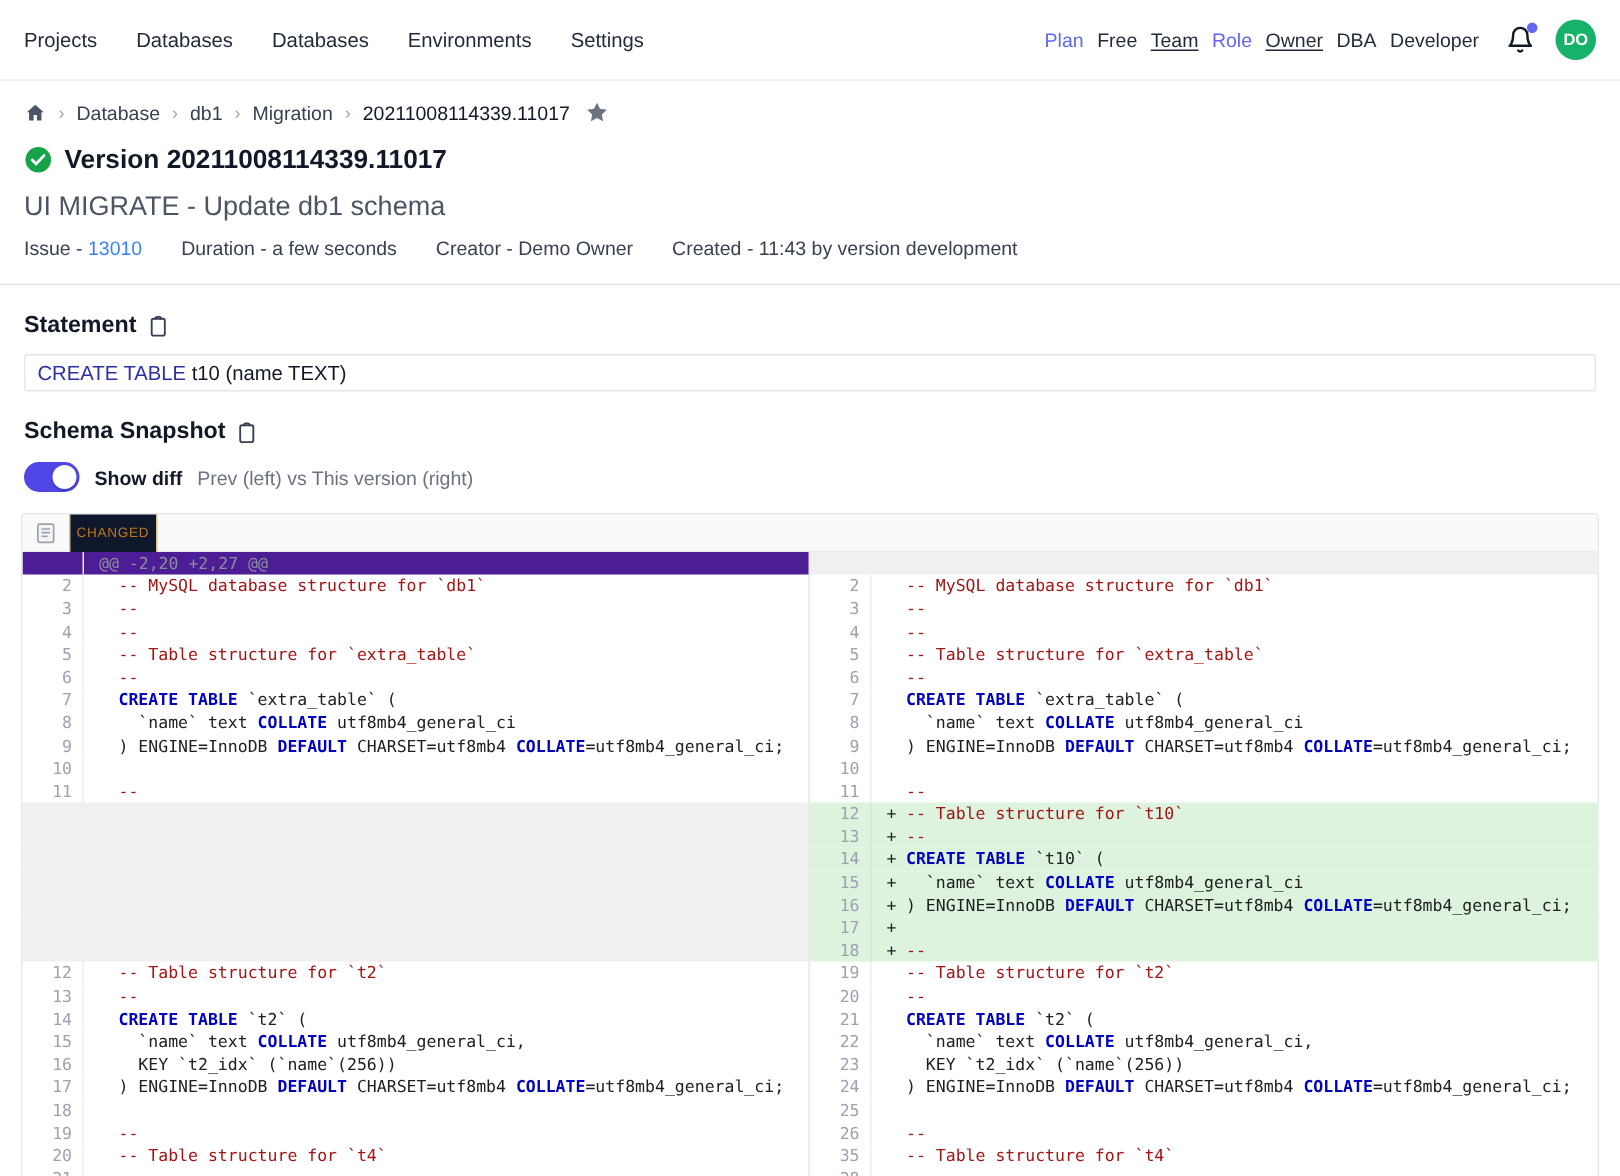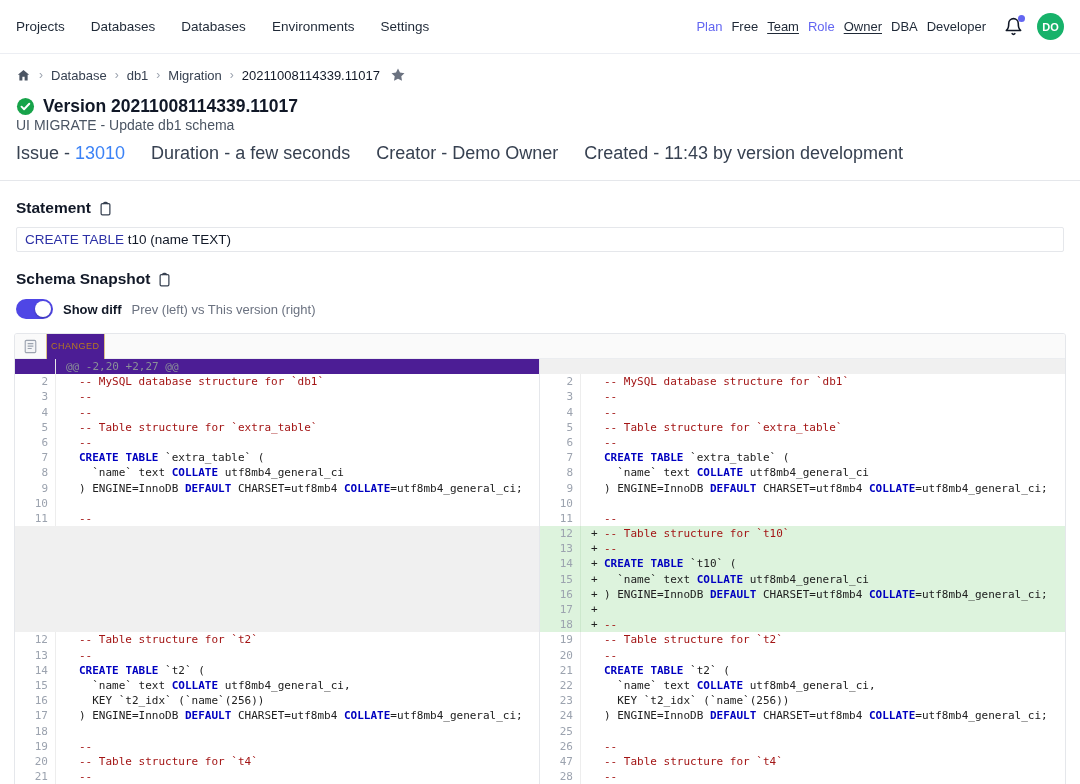--- a/index.html
+++ b/index.html
@@ -21,41 +21,41 @@
   
   .breadcrumb { display:flex; align-items:center; gap:8px; padding:0 16px; margin-top:13px; font-size:13px; color:#374151; }
   .breadcrumb .sep { color:#9ca3af; font-size:12px; }
   .breadcrumb .crumb { cursor:pointer; }
   .breadcrumb .crumb:last-child { color:#111827; }
   #crumbs { display:flex; align-items:center; gap:8px; }
 
   
   .title-row { display:flex; align-items:center; gap:8px; padding:0 16px; margin-top:13px; }
   .page-title { font-size:17.5px; font-weight:700; color:#111827; }
-  .subtitle { padding:0 16px; margin-top:0; font-size:14px; color:#4b5563; }
-  .meta-row { padding:0 16px; margin-top:10px; font-size:18px; color:#374151; display:flex; gap:26px; }
+  .subtitle { padding:0 16px; margin-top:10px; font-size:18px; color:#4b5563; }
+  .meta-row { padding:0 16px; margin-top:10px; font-size:13px; color:#374151; display:flex; gap:26px; }
   .meta-row a, .link { color:#3b82f6; text-decoration:none; cursor:pointer; }
   .divider { border-top:1px solid #e5e7eb; margin-top:16px; }
 
   
   .section-head { display:flex; align-items:center; gap:7px; padding:0 16px; margin-top:18px; }
   .section-title { font-size:15.5px; font-weight:600; color:#111827; }
   .icon-btn { cursor:pointer; display:inline-flex; }
   .stmt-box { margin:10px 16px 0; border:1px solid #e5e7eb; border-radius:2px; padding:4px 8px; font-size:13.5px; color:#111827; }
   .stmt-kw { color:#2d31a6; }
   .toggle-row { display:flex; align-items:center; gap:10px; padding:0 16px; margin-top:11px; }
   .toggle { position:relative; width:37px; height:20px; border-radius:10px; background:#4f46e5; cursor:pointer; flex:none; }
   .toggle .knob { position:absolute; top:2px; right:2px; width:16px; height:16px; border-radius:50%; background:#fff; box-shadow:0 1px 2px rgba(0,0,0,.25); }
   .toggle-label { font-size:13px; font-weight:700; color:#111827; }
   .toggle-hint { font-size:13px; color:#6b7280; }
 
   
   .diff { margin:14px 14px 0; border:1px solid #e5e7eb; border-radius:3px; overflow:hidden; }
   .diff-head { height:25px; background:#fafafa; border-bottom:1px solid #ebedf0; display:flex; align-items:center; gap:9px; padding:0 9px; }
-  .badge { font-size:9px; letter-spacing:.5px; color:#b7791f; border:1px solid #dcc088; border-radius:2px; padding:16px 4px; background:#4c1d95;text-align:center; }
+  .badge { font-size:9px; letter-spacing:.5px; color:#b7791f; border:1px solid #dcc088; border-radius:2px; padding:16px 4px; background:#0f172a;text-align:center; }
   .diff-body { font-family:"DejaVu Sans Mono", monospace; font-size:11px; line-height:15.2px; padding-bottom:13px; background:#fff; }
   .drow { display:flex; height:15.2px; }
   .side { width:50%; display:flex; overflow:hidden; }
   .side.left { border-right:1px solid #e5e7eb; }
   .side.filler { background:#f0f0f0; }
   .side.hunkrow { background:#4c1d95; }
   .side.add { background:#ddf3dd; }
   .gutter { width:40px; flex:none; text-align:right; padding-right:7px; color:#9ca3af; }
   .codecell { flex:1; padding-left:10px; white-space:pre; border-left:1px solid #ededed; color:#202020; }
   .side.add .codecell { border-left-color:#cde8cd; }
@@ -413,21 +413,21 @@
           <div class="gutter">26</div>
           <div class="codecell"><span class="prefix"></span><span><span class="cm">--</span></span></div>
         </div>
       </div>
       <div class="drow">
         <div class="side left">
           <div class="gutter">20</div>
           <div class="codecell"><span class="prefix"></span><span><span class="cm">-- Table structure for `t4`</span></span></div>
         </div>
         <div class="side right">
-          <div class="gutter">47</div>
+          <div class="gutter">35</div>
           <div class="codecell"><span class="prefix"></span><span><span class="cm">-- Table structure for `t4`</span></span></div>
         </div>
       </div>
       <div class="drow">
         <div class="side left">
           <div class="gutter">21</div>
           <div class="codecell"><span class="prefix"></span><span><span class="cm">--</span></span></div>
         </div>
         <div class="side right">
           <div class="gutter">28</div>

